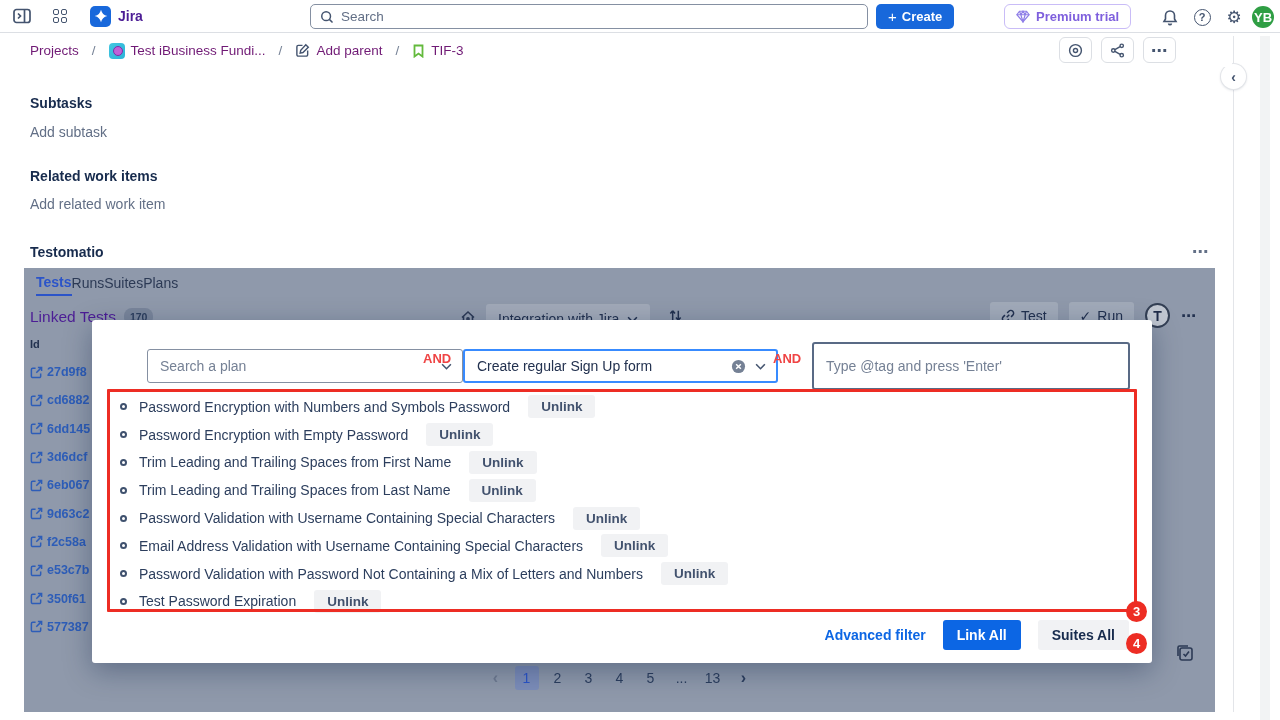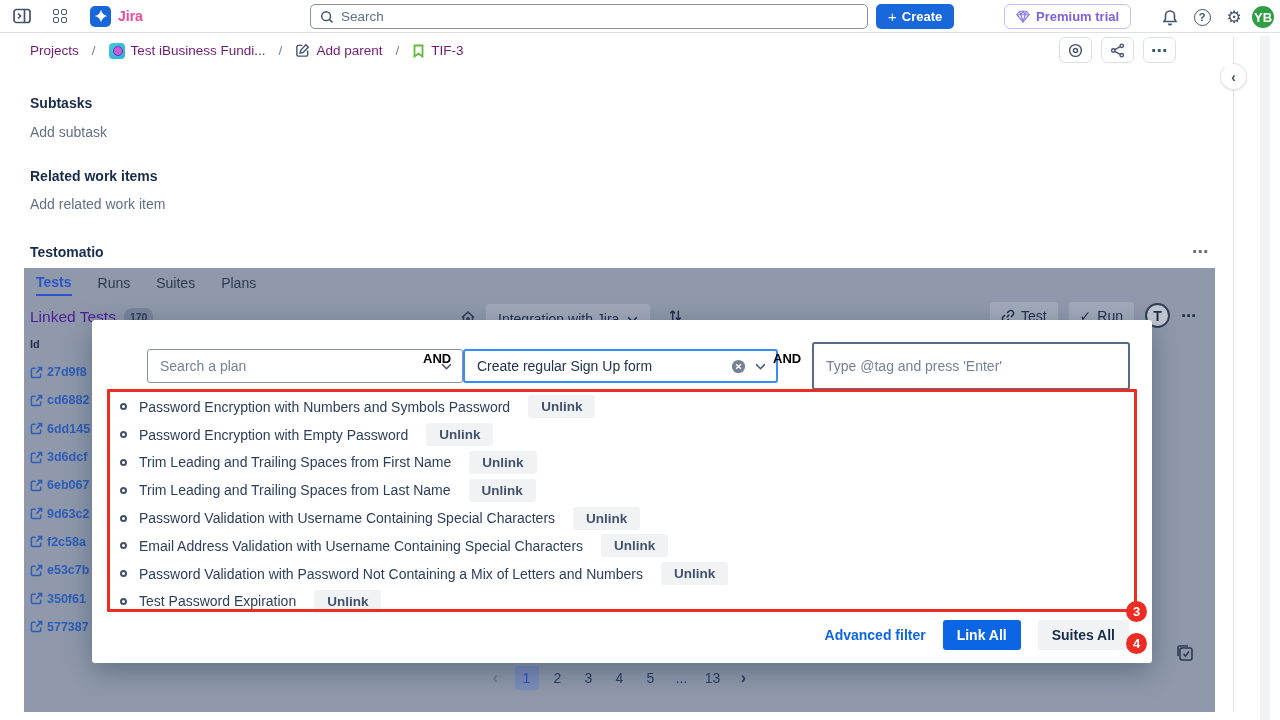--- a/index.html
+++ b/index.html
@@ -12,21 +12,21 @@
             border-bottom:1px solid #dcdfe4; display:flex; align-items:center; z-index:30; }
   .tb-icon { width:28px; height:26px; display:flex; align-items:center; justify-content:center;
              border-radius:4px; color:#44546f; cursor:pointer; }
   .toggle-ic { margin-left:8px; }
   .grid-ic { margin-left:10px; }
   .grid4 { display:grid; grid-template-columns:6px 6px; grid-template-rows:6px 6px; gap:2.5px; }
   .grid4 span { border:1.6px solid #44546f; border-radius:2px; }
   .brand { display:flex; align-items:center; gap:7px; margin-left:16px; }
   .jira-tile { width:21px; height:21px; border-radius:5px; background:#1868db; display:flex;
                align-items:center; justify-content:center; }
-  .brand-name { font-size:14px; font-weight:bold; color:#ec4899; }
+  .brand-name { font-size:14px; font-weight:bold; color:#4c1d95; }
   .search-box { position:absolute; left:310px; top:4px; width:558px; height:25px; border:1px solid #8590a2;
                 border-radius:5px; display:flex; align-items:center; gap:7px; padding:0 9px; background:#fff; }
   .search-box .ph { font-size:13.5px; color:#626f86; }
   .create-btn { position:absolute; left:876px; top:4px; height:25px; padding:0 12px; background:#1868db;
                 color:#fff; border:none; border-radius:5px; font-size:13px; font-weight:bold;
                 display:flex; align-items:center; gap:5px; cursor:pointer; font-family:inherit; }
   .premium-btn { position:absolute; left:1004px; top:4px; height:25px; padding:0 11px; background:#fff;
                  border:1px solid #c9bcf7; border-radius:6px; color:#7e5fdd; font-size:13px; font-weight:bold;
                  display:flex; align-items:center; gap:6px; cursor:pointer; font-family:inherit; }
   .tb-right { position:absolute; right:6px; top:4px; display:flex; align-items:center; gap:4px; }
@@ -50,21 +50,21 @@
             display:flex; align-items:center; justify-content:center; color:#44546f; cursor:pointer; }
 
   
   .sec-h { position:absolute; left:30px; font-size:14px; font-weight:bold; color:#172b4d; }
   .sec-sub { position:absolute; left:30px; font-size:14px; color:#626f86; cursor:pointer; }
   .testo-dots { position:absolute; left:1192px; top:242px; color:#626f86; font-size:16px; font-weight:bold;
                 letter-spacing:1px; cursor:pointer; }
 
   
   .widget { position:absolute; left:24px; top:268px; width:1191px; height:444px; background:#8f99ab; z-index:5; }
-  .tabs { display:flex; gap:26px; padding:6px 0 0 12px; height:28px; align-items:center; }
+  .tabs { display:flex; padding:6px 0 0 12px; height:28px; align-items:center; }
   .tab { font-size:14px; color:#2c3a55; cursor:pointer; padding-bottom:4px; }
   .tab.active { color:#2b54c9; font-weight:bold; border-bottom:2.5px solid #2b54c9; }
   .lt-row { position:absolute; left:6px; top:40px; display:flex; align-items:center; gap:8px; }
   .lt-title { font-size:15.5px; color:#4c1d95; }
   .lt-badge { font-size:10.5px; font-weight:bold; color:#2c3e5d; background:rgba(9,30,66,.16);
               border-radius:8px; padding:3px 6px; }
   .wg-home { position:absolute; left:436px; top:42px; color:#2c3a55; }
   .wg-filter { position:absolute; left:462px; top:36px; height:30px; background:rgba(255,255,255,.16);
                border-radius:3px; display:flex; align-items:center; gap:8px; padding:0 12px;
                font-size:14px; color:#22314f; cursor:pointer; }
@@ -95,21 +95,21 @@
            border-radius:3px; box-shadow:0 8px 28px rgba(9,30,66,.35); z-index:10; }
   .filters { position:absolute; left:21px; top:22px; display:flex; align-items:center; }
   .sel { height:34px; border-radius:3px; display:flex; align-items:center; background:#fff; }
   .sel-1 { width:315px; border:2px solid #388bff; padding:0 10px 0 12px; }
   .sel-1 .val { font-size:14px; color:#22314f; flex:1; }
   .sel-2 { width:316px; border:1px solid #8590a2; padding:0 10px 0 12px; margin-left:34px; }
   .sel-2 .ph2 { font-size:14px; color:#758195; flex:1; }
   .tag-input { width:318px; height:48px; border:2px solid #596a85; border-radius:3px; margin-left:34px;
                padding:0 12px; font-size:14px; color:#4c1d95; font-family:inherit; }
   .tag-input::placeholder { color:#758195; }
-  .and { font-size:13px; font-weight:bold; color:#000000; margin-left:8px; width:26px; text-align:center;
+  .and { font-size:13px; font-weight:bold; color:#ef4444; margin-left:8px; width:26px; text-align:center;
          position:absolute; }
   .and-1 { left:323px; } .and-2 { left:673px; }
   .redbox { position:absolute; left:15px; top:69px; width:1030px; height:223px; border:3px solid #ed2d24;
             border-radius:1px; z-index:3; pointer-events:none; }
   .testlist { position:absolute; left:28px; top:73px; width:1000px; }
   .testrow { height:27.8px; display:flex; align-items:center; gap:12px; }
   .bullet { width:7px; height:7px; border:2px solid #3f516e; border-radius:50%; flex:none; }
   .testrow .tname { font-size:14px; color:#2c3e5d; }
   .unlink { background:#f1f2f4; color:#42526e; font-size:13.5px; font-weight:bold; border:none;
             border-radius:3px; padding:4px 13px; margin-left:6px; cursor:pointer; font-family:inherit; }

